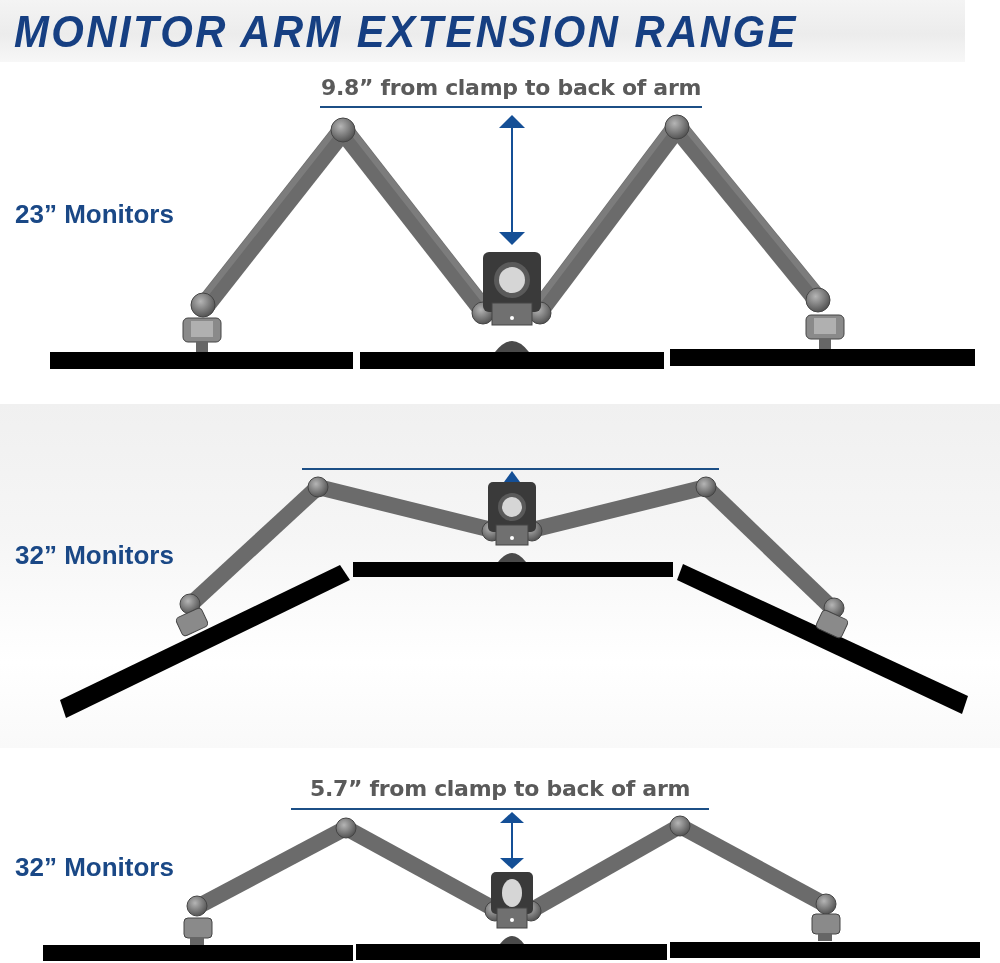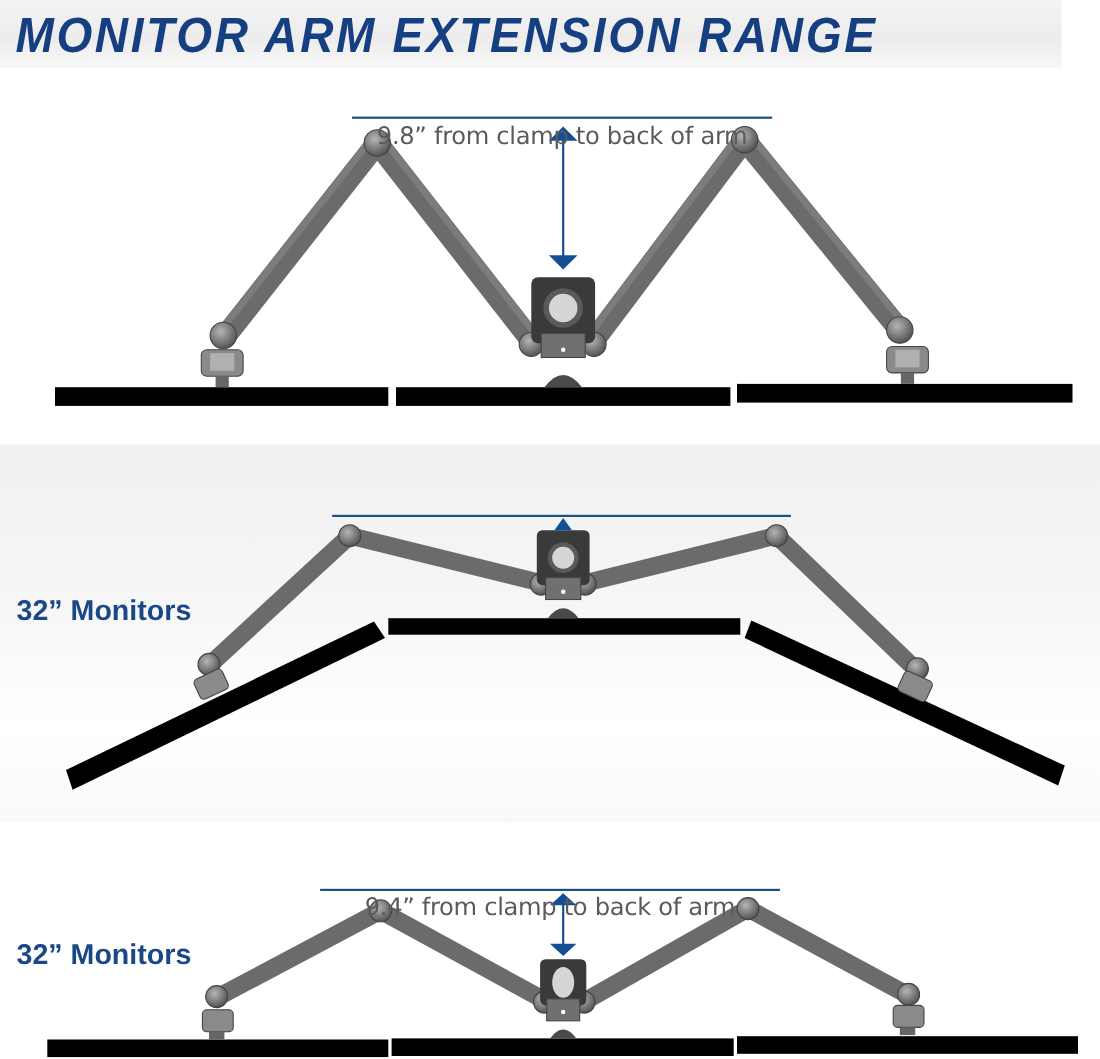--- a/index.html
+++ b/index.html
@@ -25,24 +25,23 @@
   .panel-3 { top: 748px; height: 215px; background: #ffffff; }
 
   .size-label {
     position: absolute; left: 15px;
     font-family: "Liberation Sans", sans-serif;
     font-weight: 700; font-size: 26px; color: #1a4886;
     white-space: nowrap;
   }
   .measure-label {
     position: absolute; text-align: center;
-    font-family: "DejaVu Sans", sans-serif; font-weight: 400;
+    font-family: "DejaVu Sans", sans-serif; font-weight: 700;
     font-size: 22px; color: #5a5a5a; white-space: nowrap;
     letter-spacing: -0.3px;
-    margin-top: 37px;
   }
   .measure-line { position: absolute; height: 2px; background: #1c4f86; }
 
   svg.diagram { position: absolute; left: 0; top: 0; }
 </style>
 </head>
 <body>
 
 <div class="header">
   <div class="title">MONITOR ARM EXTENSION RANGE</div>
@@ -109,20 +108,21 @@
     </g>
 
     <g fill="#144f96" stroke="#144f96">
       <line x1="512" y1="122" x2="512" y2="238" stroke-width="2"></line>
       <polygon points="499,128 525,128 512,115" stroke="none"></polygon>
       <polygon points="499,232 525,232 512,245" stroke="none"></polygon>
     </g>
   </svg>
   <div class="measure-line" style="left:320px; top:44px; width:382px;"></div>
   <div class="measure-label" style="left:320px; top:13px; width:382px;">9.8” from clamp to back of arm</div>
+  <div class="size-label" style="top:137px;">23” Monitors</div>
 </div>
 
 <div class="panel panel-2">
   <svg class="diagram" width="1000" height="344" viewBox="0 404 1000 344">
     <defs>
       <radialGradient id="jointG2" cx="0.4" cy="0.35" r="0.7">
         <stop offset="0" stop-color="#b5b5b5"></stop>
           <stop offset="1" stop-color="#4d4d4d"></stop>
       </radialGradient>
     </defs>
@@ -207,15 +207,15 @@
       <circle cx="512" cy="920" r="2" fill="#fff"></circle>
       <path d="M500 944 Q512 928 524 944 Z" fill="#4a4a4a"></path>
     </g>
     <g fill="#144f96" stroke="#144f96">
       <line x1="512" y1="818" x2="512" y2="862" stroke-width="2"></line>
       <polygon points="500,823 524,823 512,812" stroke="none"></polygon>
       <polygon points="500,858 524,858 512,869" stroke="none"></polygon>
     </g>
   </svg>
   <div class="measure-line" style="left:291px; top:60px; width:418px;"></div>
-  <div class="measure-label" style="left:291px; top:28px; width:418px;">9.4” from clamp to back of arm</div>
+  <div class="measure-label" style="left:291px; top:28px; width:418px;">5.7” from clamp to back of arm</div>
   <div class="size-label" style="top:104px;">32” Monitors</div>
 </div>
 
 </body></html>

